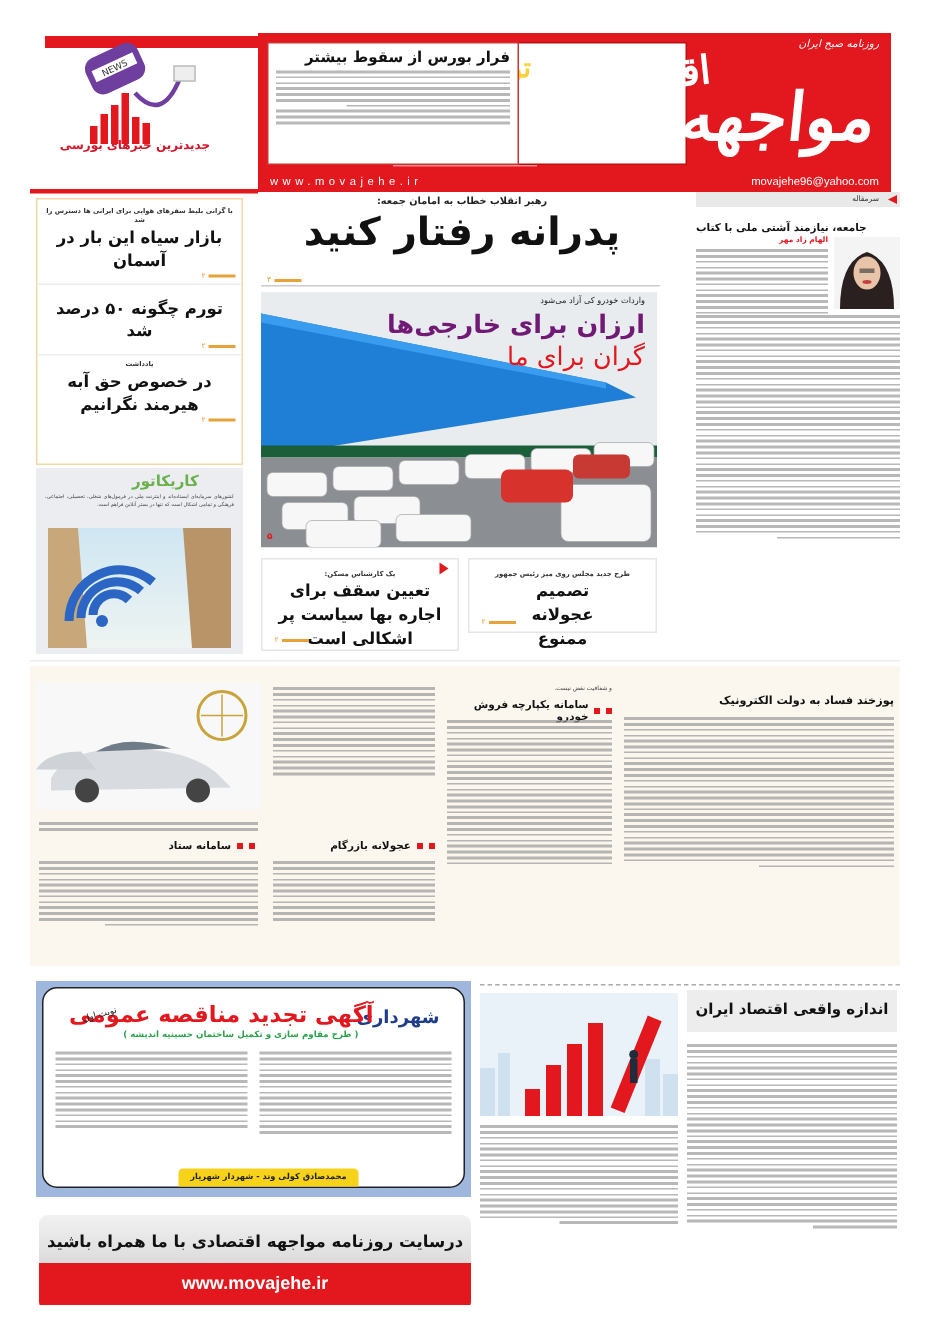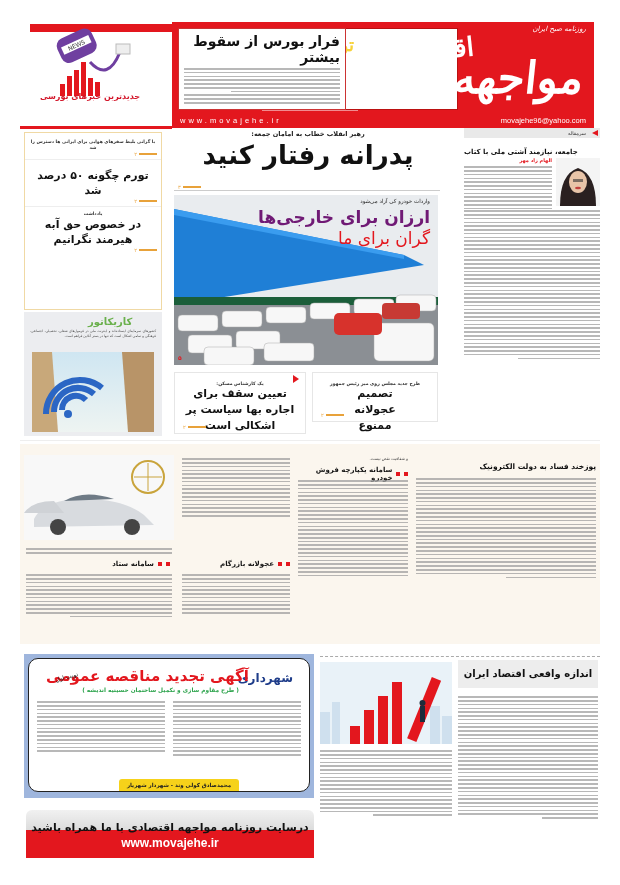--- a/index.html
+++ b/index.html
@@ -16,21 +16,21 @@
   #logo-text { right: 10px; top: 30px; color: #fff; font-family: "DejaVu Serif", serif; font-size: 44px; font-weight: bold; letter-spacing: -2px; transform: skewX(-6deg); white-space: nowrap; }
   #logo-sub { right: 120px; top: 14px; color: #fff; font-size: 26px; font-weight: bold; font-family: "DejaVu Serif", serif; transform: rotate(-6deg); }
   #logo-small { right: 8px; top: 3px; color: #fff; font-size: 7px; font-style: italic; }
   #tolid { right: 240px; top: 12px; color: #f7d23a; font-size: 18px; font-weight: bold; font-family: "DejaVu Serif", serif; }
   #issue-info { right: 236px; top: 42px; width: 96px; color: #fff; font-size: 4.6px; line-height: 6.8px; }
   #issue-info div { border-bottom: 1px solid rgba(255,255,255,.5); white-space: nowrap; }
   #masthead-bottom { left: 172px; top: 112px; width: 422px; height: 16px; color: #fff; font-size: 7.5px; font-family: "Liberation Sans", sans-serif; display: flex; justify-content: space-between; align-items: center; padding: 0 8px; direction: ltr; }
   #site-url { letter-spacing: 3px; }
 
   #bourse-box { left: 178px; top: 28px; width: 168px; height: 82px; background: #fff; border: 1px solid #c33; padding: 4px 5px; }
-  #bourse-title { font-size: 14px; font-weight: bold; color: #111; text-align: right; margin-bottom: 3px; }
+  #bourse-title { font-size: 10px; font-weight: bold; color: #111; text-align: right; margin-bottom: 3px; }
 
   
   #bourse-logo { left: 20px; top: 22px; width: 152px; height: 86px; }
   #bourse-logo-caption { left: 30px; top: 92px; width: 120px; text-align: center; color: #d3162a; font-size: 8px; font-weight: bold; }
 
   
   .red-bar { background: #e3171e; }
 
   
   #left-col { left: 24px; top: 132px; width: 138px; height: 178px; background: #fff; border: 1px solid #f0d9a4; }
@@ -87,21 +87,21 @@
   #tender { left: 24px; top: 654px; width: 290px; height: 144px; background: #9fb6dd; padding: 4px; }
   #tender-inner { position: absolute; left: 4px; top: 4px; right: 4px; bottom: 6px; background: #fff; border: 1.5px solid #222; border-radius: 10px; }
   #tender-title { right: 60px; top: 8px; font-size: 15px; font-weight: bold; color: #e3171e; }
   #tender-sub { right: 70px; top: 28px; font-size: 5.8px; font-weight: bold; color: #2aa24a; }
   #tender-round { left: 26px; top: 14px; font-size: 6px; color: #222; transform: rotate(-15deg); }
   #tender-logo { right: 16px; top: 12px; font-size: 12px; font-weight: bold; color: #1f3d8a; }
   #tender-sign { left: 90px; bottom: 0px; width: 120px; height: 12px; background: #f6d21a; font-size: 5.5px; font-weight: bold; color: #222; text-align: center; line-height: 12px; border-radius: 3px 3px 0 0; }
 
   
   #site-banner { left: 26px; top: 810px; width: 288px; height: 64px; border-radius: 6px; overflow: hidden; }
-  #site-banner-top { height: 20px; background: linear-gradient(#f1f1f1, #dcdcdc); font-size: 11px; font-weight: bold; color: #111; text-align: center; line-height: 36px; }
+  #site-banner-top { height: 32px; background: linear-gradient(#f1f1f1, #dcdcdc); font-size: 11px; font-weight: bold; color: #111; text-align: center; line-height: 36px; }
   #site-banner-bottom { height: 28px; background: #e3171e; color: #fff; font-size: 12px; font-family: "Liberation Sans", sans-serif; font-weight: bold; text-align: center; line-height: 26px; direction: ltr; }
 </style>
 </head>
 <body>
 
 <div id="masthead" class="abs">
   <div class="frame"></div>
   <div id="logo-small" class="abs">روزنامه صبح ایران</div>
   <div id="logo-sub" class="abs">اقتصادی</div>
   <div id="logo-text" class="abs">مواجهه</div>
@@ -156,20 +156,21 @@
     <rect x="96" y="22" width="14" height="10" fill="#eee" stroke="#bbb"></rect>
   </svg>
 </div>
 <div id="bourse-logo-caption" class="abs">جدیدترین خبرهای بورسی</div>
 
 <div class="abs red-bar" style="left:20px;top:126px;width:152px;height:3px;"></div>
 
 <div id="left-col" class="abs">
   <div class="left-item" style="padding-top:6px;">
     <div class="left-kicker">با گرانی بلیط سفرهای هوایی برای ایرانی ها دسترس را شد</div>
+    <div class="left-headline">بازار سیاه این بار در آسمان</div>
     <div class="page-ref">۲</div>
   </div>
   <div class="left-item" style="padding-top:8px;border-top:1px solid #eee;">
     <div class="left-headline">تورم چگونه ۵۰ درصد شد</div>
     <div class="page-ref">۲</div>
   </div>
   <div class="left-item" style="padding-top:4px;border-top:1px solid #eee;">
     <div class="left-kicker">یادداشت</div>
     <div class="left-headline">در خصوص حق آبه هیرمند نگرانیم</div>
     <div class="page-ref">۲</div>

